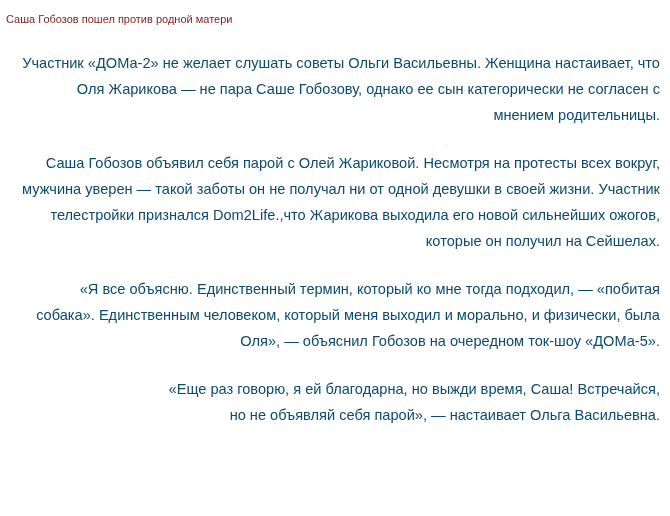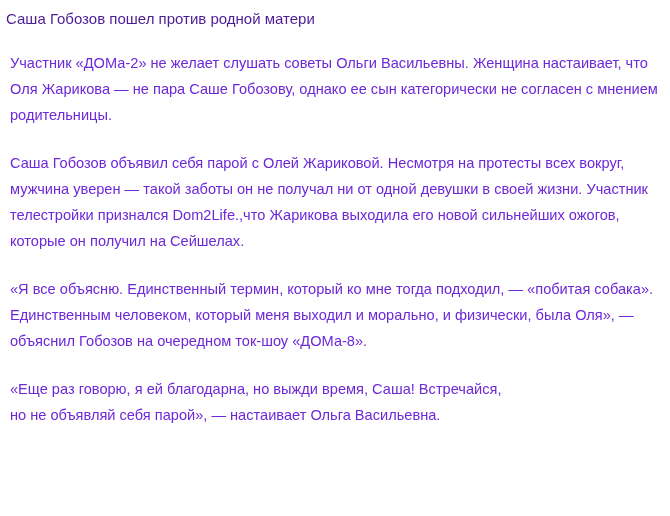--- a/index.html
+++ b/index.html
@@ -13,41 +13,41 @@
     overflow: hidden;
     font-family: "Liberation Sans", sans-serif;
     color: #1a1a1a;
   }
   .article {
     box-sizing: border-box;
     width: 670px;
     padding: 8px 10px 0 6px;
   }
   .headline {
-    font-size: 15px;
+    font-size: 11px;
     line-height: 22px;
-    color: #4c1d95;
+    color: #7f1d1d;
     margin: 0 0 20px 0;
     font-weight: normal;
   }
   .para {
     font-size: 14.6px;
     line-height: 26px;
-    color: #6d28d9;
-    margin: 0 0 22px 4px;
-    text-align: left;
+    color: #0c4a6e;
+    margin: 0 0 22px 12px;
+    text-align: right;
     white-space: pre-line;
   }
   .para:last-child {
     margin-bottom: 0;
   }
 </style>
 </head>
 <body>
 
 <div class="article">
   <h1 class="headline">Саша Гобозов пошел против родной матери</h1>
   <p class="para">Участник «ДОМа-2» не желает слушать советы Ольги Васильевны. Женщина настаивает, что Оля Жарикова — не пара Саше Гобозову, однако ее сын категорически не согласен с мнением родительницы.</p>
   <p class="para">Саша Гобозов объявил себя парой с Олей Жариковой. Несмотря на протесты всех вокруг, мужчина уверен — такой заботы он не получал ни от одной девушки в своей жизни. Участник телестройки признался Dom2Life.,что Жарикова выходила его новой сильнейших ожогов, которые он получил на Сейшелах.</p>
-  <p class="para">«Я все объясню. Единственный термин, который ко мне тогда подходил, — «побитая собака». Единственным человеком, который меня выходил и морально, и физически, была Оля», — объяснил Гобозов на очередном ток-шоу «ДОМа-8».</p>
+  <p class="para">«Я все объясню. Единственный термин, который ко мне тогда подходил, — «побитая собака». Единственным человеком, который меня выходил и морально, и физически, была Оля», — объяснил Гобозов на очередном ток-шоу «ДОМа-5».</p>
   <p class="para">«Еще раз говорю, я ей благодарна, но выжди время, Саша! Встречайся,
 но не объявляй себя парой», — настаивает Ольга Васильевна.</p>
 </div>
 
 </body></html>

